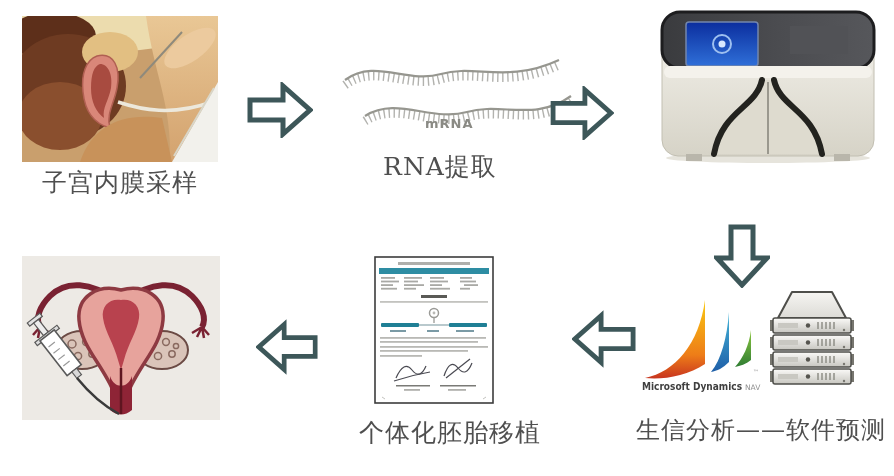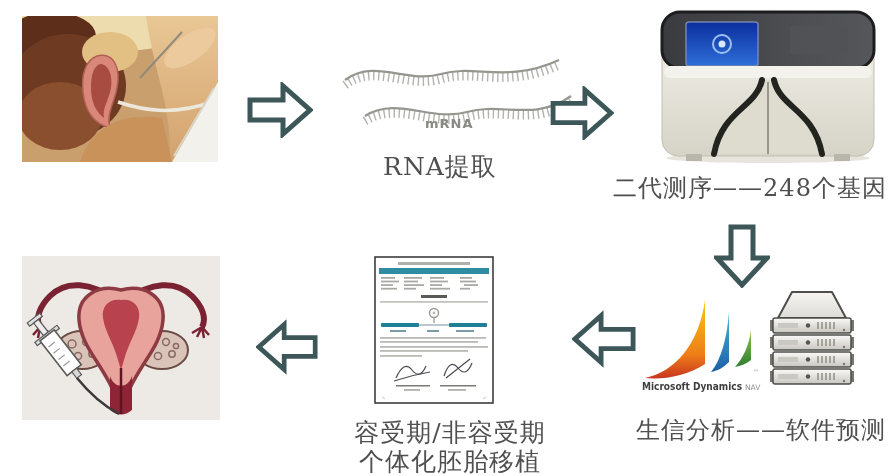--- a/index.html
+++ b/index.html
@@ -32,20 +32,21 @@
     <ellipse cx="88" cy="36" rx="28" ry="20" fill="#e2bf82"></ellipse>
     <path d="M75,40 C92,36 99,52 95,72 C92,88 84,98 88,112 C73,108 63,96 61,76 C59,58 64,44 75,40 Z" fill="#d98779" stroke="#b05f52" stroke-width="1.5"></path>
     <path d="M78,48 C86,48 91,58 89,72 C87,84 80,92 82,102 C74,96 69,86 69,72 C69,58 72,50 78,48 Z" fill="#a84b40"></path>
     <path d="M58,146 C70,110 100,96 140,102 L150,146 Z" fill="#c8925a"></path>
     <path d="M96,86 C120,94 150,100 190,86" stroke="#ece8dc" stroke-width="3.5" fill="none"></path>
     <path d="M160,16 L118,62" stroke="#8f8a7c" stroke-width="2" fill="none"></path>
     <ellipse cx="168" cy="32" rx="30" ry="13" fill="#ecca9e" transform="rotate(-35 168 32)"></ellipse>
     <polygon points="150,146 196,66 196,146" fill="#f2f1ec"></polygon>
     <path d="M152,140 L192,72" stroke="#d9d6c8" stroke-width="2"></path>
   </svg>
+  <div class="step-label" style="left:10px;top:168px;width:220px">子宫内膜采样</div>
 
   <svg class="abs" style="left:247px;top:82px" width="66" height="56" viewBox="0 0 66 56">
     <polygon points="3,18 36,18 36,4 63,28 36,52 36,38 3,38" fill="#ffffff" stroke="#3d5759" stroke-width="5" stroke-linejoin="miter"></polygon>
   </svg>
 
   <svg class="abs" style="left:335px;top:40px" width="245" height="100" viewBox="0 0 245 100">
     <g stroke="#a4a4a0" fill="none">
       <path d="M10,40 C40,18 72,44 106,34 C140,24 172,44 224,20" transform="translate(0,5)" stroke-width="9" stroke-dasharray="1.4 3.6" opacity="0.85"></path>
       <path d="M10,40 C40,18 72,44 106,34 C140,24 172,44 224,20" stroke-width="2.2" stroke="#96968f"></path>
       <path d="M30,76 C62,56 96,82 132,72 C166,62 200,82 236,56" transform="translate(0,5)" stroke-width="9" stroke-dasharray="1.4 3.6" opacity="0.85"></path>
@@ -83,21 +84,20 @@
     <circle cx="66" cy="38" r="9" fill="none" stroke="#9ec0f0" stroke-width="2"></circle>
     <circle cx="66" cy="38" r="3.5" fill="#d8e8ff"></circle>
     <rect x="8" y="60" width="208" height="12" rx="6" fill="#f4f2ec"></rect>
     <path d="M106,74 C100,102 66,104 58,148 L166,148 C158,104 124,102 118,74 Z" fill="#dedbcf"></path>
     <path d="M106,74 C100,102 66,104 58,148" stroke="#23231f" stroke-width="6" fill="none" stroke-linecap="round"></path>
     <path d="M118,74 C124,102 158,104 166,148" stroke="#23231f" stroke-width="6" fill="none" stroke-linecap="round"></path>
     <line x1="112" y1="76" x2="112" y2="148" stroke="#9a988e" stroke-width="2"></line>
     <rect x="30" y="148" width="16" height="7" fill="#b9b6ab"></rect>
     <rect x="178" y="148" width="16" height="7" fill="#b9b6ab"></rect>
   </svg>
-  <div class="step-label" style="left:606px;top:174px;width:288px;font-size:24px">二代测序——248个基因</div>
 
   <svg class="abs" style="left:714px;top:224px" width="56" height="64" viewBox="0 0 56 64">
     <polygon points="17,3 39,3 39,34 53,34 28,61 3,34 17,34" fill="#ffffff" stroke="#3d5759" stroke-width="5" stroke-linejoin="miter"></polygon>
   </svg>
 
   <svg class="abs" style="left:641px;top:292px" width="126" height="104" viewBox="0 0 126 104">
     <defs>
       <linearGradient id="lgO" x1="0" y1="0" x2="0" y2="1">
         <stop offset="0" stop-color="#f9c812"></stop>
           <stop offset="0.7" stop-color="#ee7d18"></stop>
@@ -223,21 +223,20 @@
       <path d="M70,120 Q76,102 84,112 T98,107"></path>
       <path d="M72,122 L96,103"></path>
     </g>
     <rect x="22" y="129" width="34" height="1.5" fill="#7a7a76"></rect>
     <rect x="66" y="129" width="36" height="1.5" fill="#7a7a76"></rect>
     <rect x="30" y="133" width="16" height="1.8" fill="#b0b0ac"></rect>
     <rect x="74" y="133" width="18" height="1.8" fill="#b0b0ac"></rect>
     <path d="M8,141 l3,2 M112,141 l-3,2" stroke="#c3c3bf" stroke-width="1"></path>
   </svg>
   <div class="step-label" style="left:330px;top:418px;width:240px">
-    <div>容受期/非容受期</div>
     <div>个体化胚胎移植</div>
   </div>
 
   <svg class="abs" style="left:256px;top:316px" width="62" height="62" viewBox="0 0 66 56">
     <polygon points="63,18 30,18 30,4 3,28 30,52 30,38 63,38" fill="#ffffff" stroke="#3d5759" stroke-width="5" stroke-linejoin="miter"></polygon>
   </svg>
 
   <svg class="abs" style="left:22px;top:256px" width="198" height="166" viewBox="0 0 198 166">
     <rect width="198" height="164" fill="#edeae5"></rect>
     <g stroke="#7a2232" fill="none">

